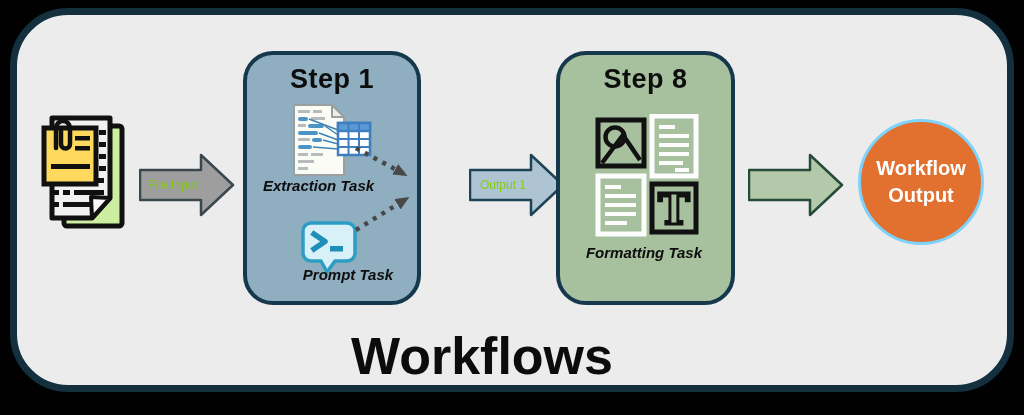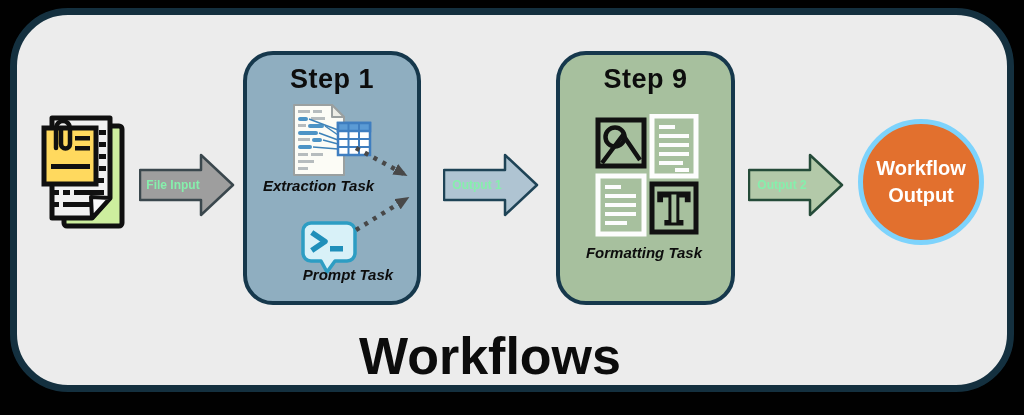--- a/index.html
+++ b/index.html
@@ -11,26 +11,26 @@
   .step1{left:243px;top:51px;width:178px;height:254px;background:#8FAEC0;}
   .step2{left:556px;top:51px;width:179px;height:254px;background:#A7C09E;}
   .step-title{position:absolute;top:9px;left:0;text-align:center;font-size:27px;font-weight:bold;
               color:#0D0D0D;letter-spacing:.5px;}
   .step1 .step-title{width:170px;}
   .step2 .step-title{width:171px;}
   .task-label{position:absolute;font-size:15px;font-weight:bold;color:#0D0D0D;text-align:center;font-style:italic;}
   .flow-arrow{position:absolute;width:96px;height:64px;}
   .flow-arrow svg{position:absolute;left:0;top:0;}
   .arrow-label{position:absolute;left:2px;top:0;width:64px;height:64px;display:flex;
-               align-items:center;justify-content:center;font-size:12px;font-weight:bold;color:#86efac;}
+               align-items:center;justify-content:center;font-size:12px;font-weight:normal;color:#84cc16;}
   .result-circle{position:absolute;left:858px;top:119px;width:126px;height:126px;box-sizing:border-box;
-                 background:#E2702E;border:5px solid #7dd3fc;border-radius:50%;
+                 background:#E2702E;border:3px solid #7dd3fc;border-radius:50%;
                  display:flex;flex-direction:column;align-items:center;justify-content:center;
                  color:#FFFFFF;font-size:20px;font-weight:bold;line-height:1.35;text-align:center;}
-  .main-title{position:absolute;left:240px;top:326px;width:500px;text-align:center;
+  .main-title{position:absolute;left:232px;top:326px;width:500px;text-align:center;
               font-size:52px;font-weight:800;color:#0C0C0C;}
   .abs{position:absolute;}
 </style>
 </head>
 <body>
 
 <div class="canvas">
   <div class="frame"></div>
 
   <svg class="abs" style="left:38px;top:112px;" width="100" height="128" viewBox="0 0 100 128">
@@ -120,29 +120,29 @@
   <svg class="abs" style="left:348px;top:142px;" width="76" height="96" viewBox="0 0 76 96">
     <defs>
       <marker id="ah" markerUnits="userSpaceOnUse" markerWidth="14" markerHeight="12" refX="10" refY="6" orient="auto">
         <path d="M0,0 L14,6 L0,12 Z" fill="#484848"></path>
       </marker>
     </defs>
     <line x1="8" y1="6" x2="56" y2="32" stroke="#484848" stroke-width="4.5" stroke-dasharray="4 6" marker-end="url(#ah)"></line>
     <line x1="8" y1="88" x2="58" y2="57" stroke="#484848" stroke-width="4.5" stroke-dasharray="4 6" marker-end="url(#ah)"></line>
   </svg>
 
-  <div class="flow-arrow" style="left:443px;top:153px;">
+  <div class="flow-arrow" style="left:469px;top:153px;">
     <svg width="96" height="64" viewBox="0 0 96 64">
       <polygon points="1,17 62,17 62,2 94,32 62,62 62,47 1,47" fill="#AFC4D2" stroke="#1E4356" stroke-width="2.5" stroke-linejoin="round"></polygon>
     </svg>
     <span class="arrow-label">Output 1</span>
   </div>
 
   <div class="step-box step2">
-    <div class="step-title">Step 9</div>
+    <div class="step-title">Step 8</div>
 
     <svg class="abs" style="left:34px;top:59px;" width="106" height="124" viewBox="0 0 106 124">
       <g>
         <rect x="4" y="6" width="46" height="46" fill="none" stroke="#111111" stroke-width="5"></rect>
         <circle cx="21" cy="23" r="9.5" fill="none" stroke="#111111" stroke-width="4.5"></circle>
         <path d="M8,49 L29,21 L46,46" fill="none" stroke="#111111" stroke-width="4.5" stroke-linejoin="round"></path>
       </g>
       <g stroke="#FDFDFD">
         <rect x="58" y="2" width="44" height="60" fill="none" stroke-width="5"></rect>
         <g stroke-width="4">
@@ -169,21 +169,20 @@
         <text x="80" y="110" font-family="'DejaVu Serif',serif" font-size="42" font-weight="bold" text-anchor="middle" fill="none" stroke="#111111" stroke-width="3">T</text>
       </g>
     </svg>
     <div class="task-label" style="left:0px;top:189px;width:168px;text-align:center;">Formatting Task</div>
   </div>
 
   <div class="flow-arrow" style="left:748px;top:153px;">
     <svg width="96" height="64" viewBox="0 0 96 64">
       <polygon points="1,17 62,17 62,2 94,32 62,62 62,47 1,47" fill="#B3C9A9" stroke="#254B39" stroke-width="2.5" stroke-linejoin="round"></polygon>
     </svg>
-    <span class="arrow-label">Output 2</span>
   </div>
 
   <div class="result-circle">
     <span>Workflow</span>
     <span>Output</span>
   </div>
 
   <div class="main-title">Workflows</div>
 </div>
 

